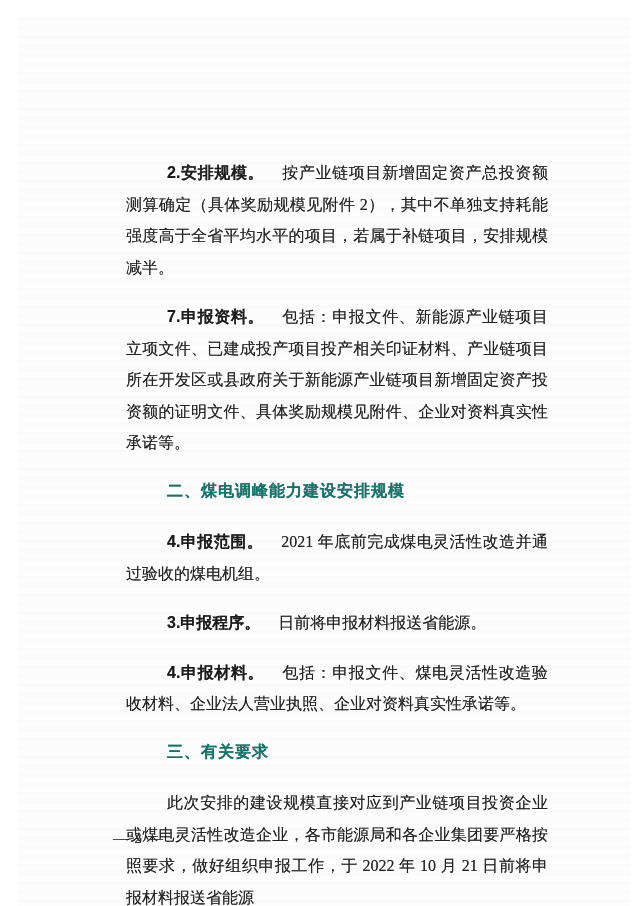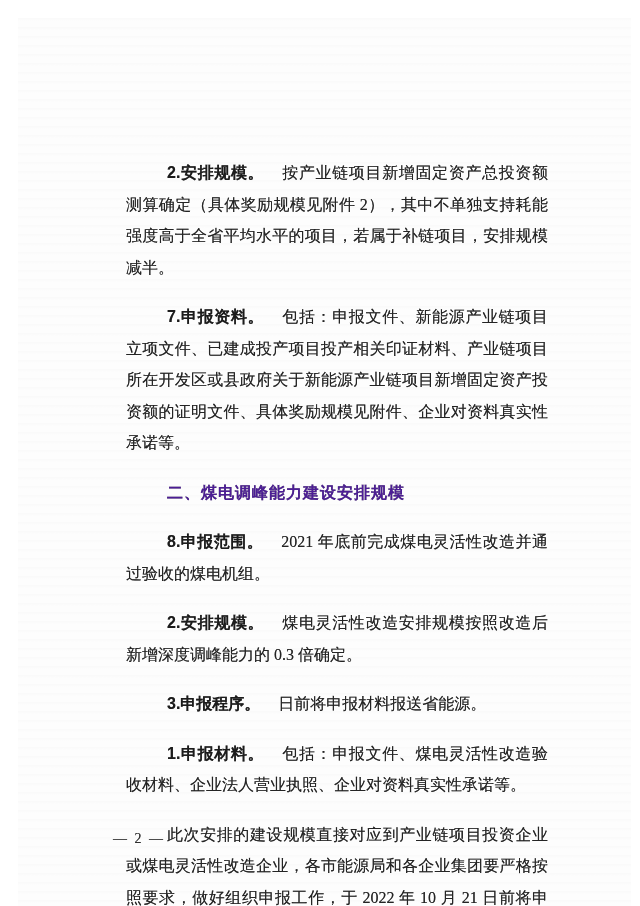--- a/index.html
+++ b/index.html
@@ -45,23 +45,23 @@
     margin: 0;
   }
 
   .run-in {
     font-weight: bold;
     font-family: "Liberation Sans", "DejaVu Sans", sans-serif;
     color: #1c1c1c;
   }
 
   p.section {
-    font-family: Liberation Serif, serif;
+    font-family: Liberation Mono, monospace;
     font-weight: bold;
-    color: #4c1d95;
+    color: #0f766e;
     letter-spacing: 1px;
   }
 
   .page-number {
     position: absolute;
     left: 86px;
     top: 804px;
     font-size: 14px;
     letter-spacing: 2px;
     color: #2e2e2e;
@@ -76,28 +76,28 @@
 
   <div class="content">
 
     <p class="para"><span class="run-in">2.安排规模。</span><span>按产业链项目新增固定资产总投资额测算确定（具体奖励规模见附件 2），其中不单独支持耗能强度高于全省平均水平的项目，若属于补链项目，安排规模减半。</span></p>
 
 
     <p class="para"><span class="run-in">7.申报资料。</span><span>包括：申报文件、新能源产业链项目立项文件、已建成投产项目投产相关印证材料、产业链项目所在开发区或县政府关于新能源产业链项目新增固定资产投资额的证明文件、具体奖励规模见附件、企业对资料真实性承诺等。</span></p>
 
     <p class="section"><span>二、煤电调峰能力建设安排规模</span></p>
 
-    <p class="para"><span class="run-in">8.申报范围。</span><span>2021 年底前完成煤电灵活性改造并通过验收的煤电机组。</span></p>
+    <p class="para"><span class="run-in">4.申报范围。</span><span>2021 年底前完成煤电灵活性改造并通过验收的煤电机组。</span></p>
 
-    <p class="para"><span class="run-in">2.安排规模。</span><span>煤电灵活性改造安排规模按照改造后新增深度调峰能力的 0.3 倍确定。</span></p>
 
     <p class="para"><span class="run-in">3.申报程序。</span><span>日前将申报材料报送省能源。</span></p>
 
-    <p class="para"><span class="run-in">1.申报材料。</span><span>包括：申报文件、煤电灵活性改造验收材料、企业法人营业执照、企业对资料真实性承诺等。</span></p>
+    <p class="para"><span class="run-in">4.申报材料。</span><span>包括：申报文件、煤电灵活性改造验收材料、企业法人营业执照、企业对资料真实性承诺等。</span></p>
 
+    <p class="section"><span>三、有关要求</span></p>
 
     <p class="para"><span>此次安排的建设规模直接对应到产业链项目投资企业或煤电灵活性改造企业，各市能源局和各企业集团要严格按照要求，做好组织申报工作，于 2022 年 10 月 21 日前将申报材料报送省能源</span></p>
 
   </div>
 
   <div class="page-number">— 2 —</div>
 
 </div>
 
 </body></html>

